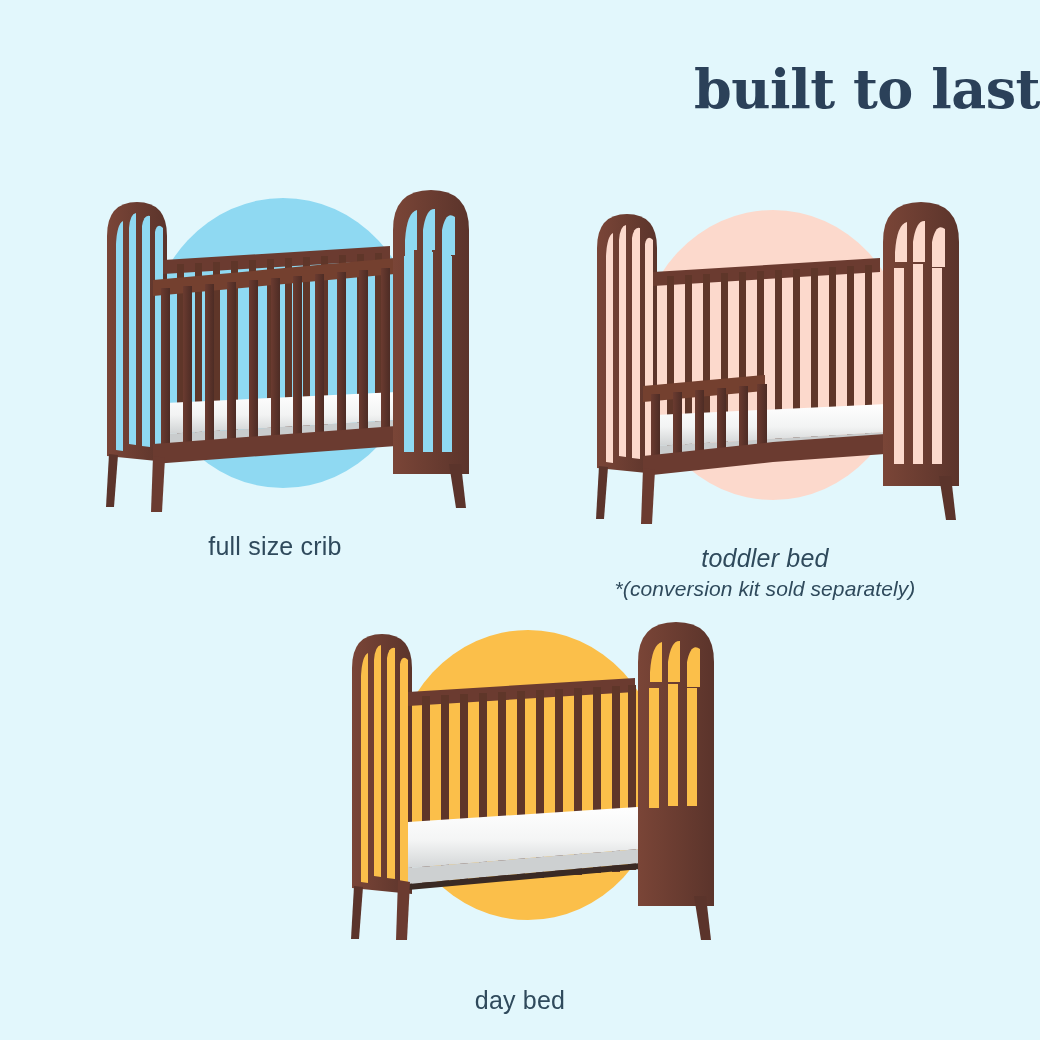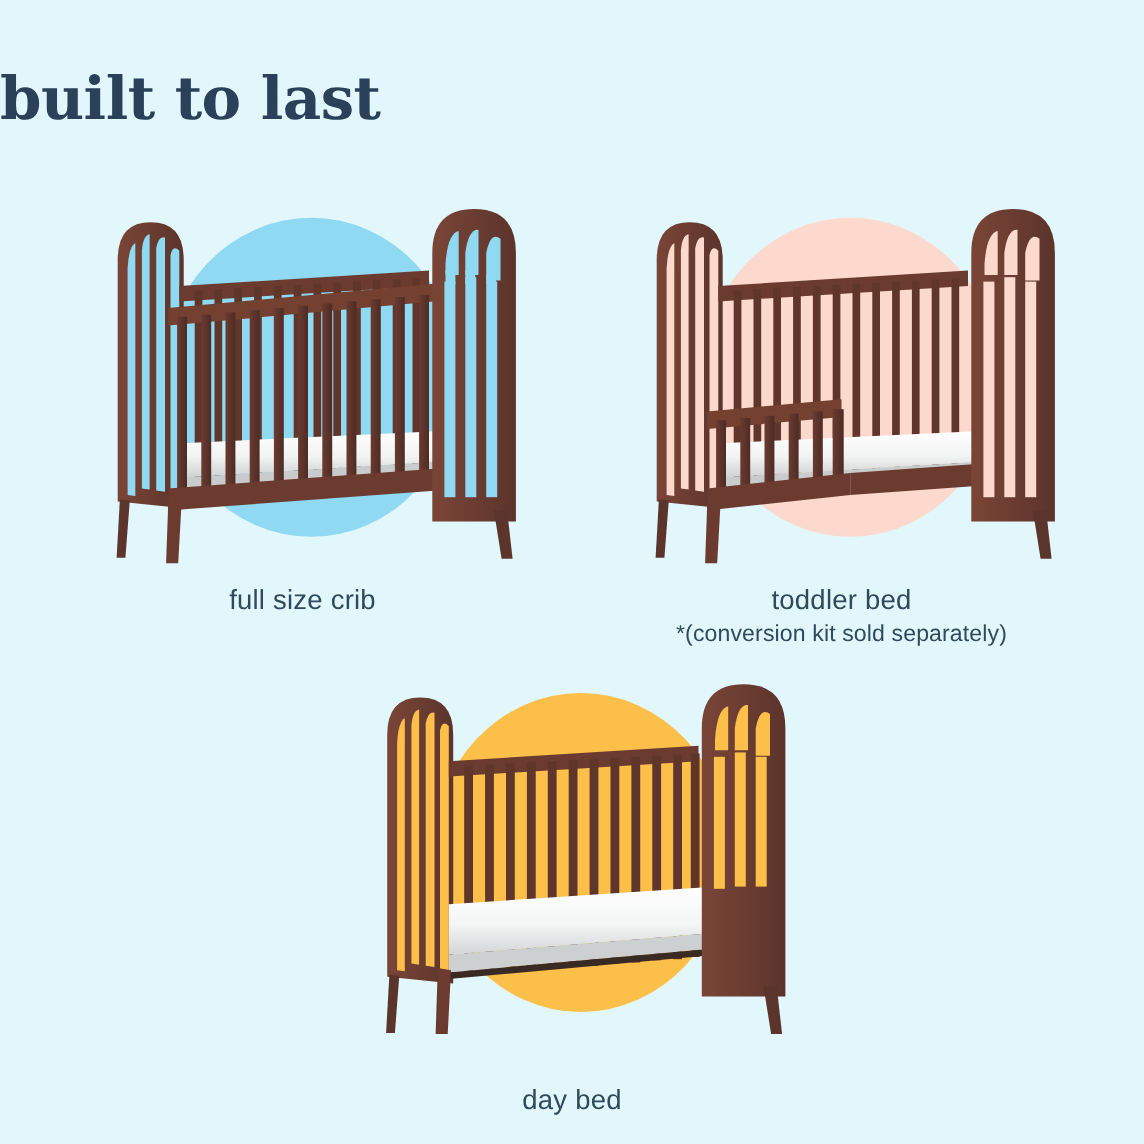--- a/index.html
+++ b/index.html
@@ -17,21 +17,21 @@
   .page {
     position: relative;
     width: 1040px;
     height: 1040px;
   }
   .title {
     position: absolute;
     top: 62px;
     left: 0;
     width: 1040px;
-    text-align: left;
+    text-align: right;
     font-family: "DejaVu Serif", "Liberation Serif", serif;
     font-weight: bold;
     font-size: 54px;
     letter-spacing: -0.5px;
     color: #2b4159;
     line-height: 1;
   }
   .panel {
     position: absolute;
   }
@@ -58,21 +58,21 @@
     text-align: center;
     color: #2f4a5c;
     font-size: 21px;
     font-weight: 400;
     line-height: 1.25;
     letter-spacing: 0.1px;
     margin-top: 2px;
   }
   #panel-crib   { left: 45px;  top: 168px; width: 460px; }
   #panel-crib .caption { margin-top: 14px; }
-  #panel-toddler{ left: 535px; top: 168px; width: 460px; }
+  #panel-toddler{ left: 535px; top: 180px; width: 460px; font-style: italic; }
   #panel-toddler .caption { margin-top: 14px; }
   #panel-daybed { left: 290px; top: 600px; width: 460px; }
   #panel-daybed .caption { margin-top: 36px; }
 </style>
 </head>
 <body style="background: rgb(226, 247, 252);">
 
 <div class="page">
 
   <div class="title" style="color: rgb(43, 65, 89);">built to last</div>

